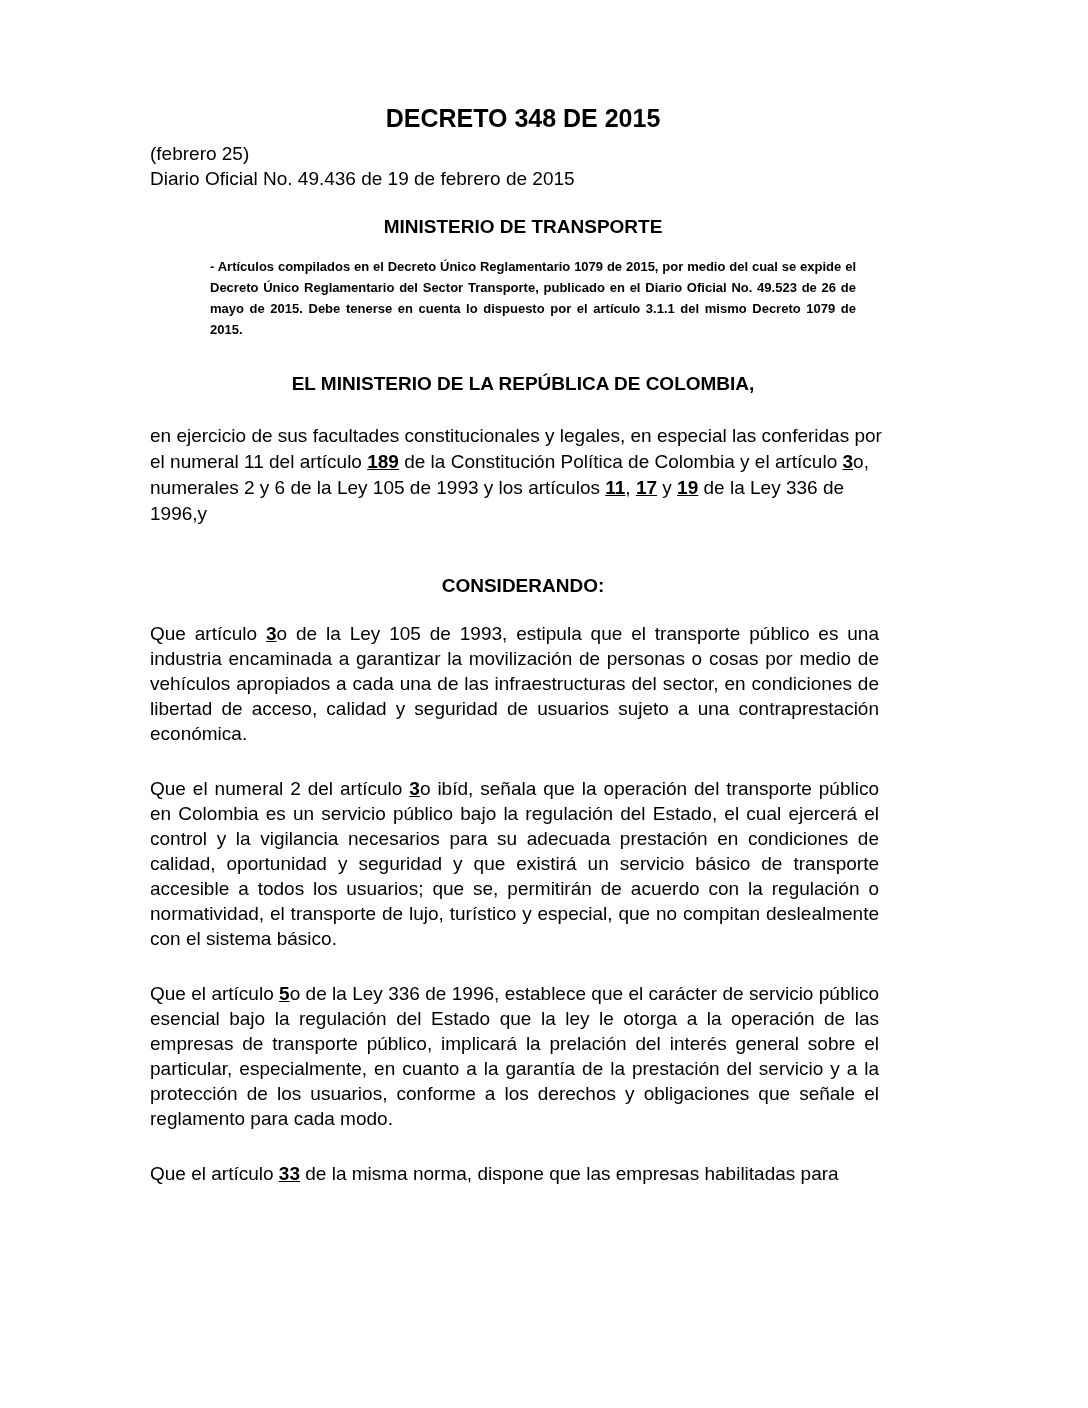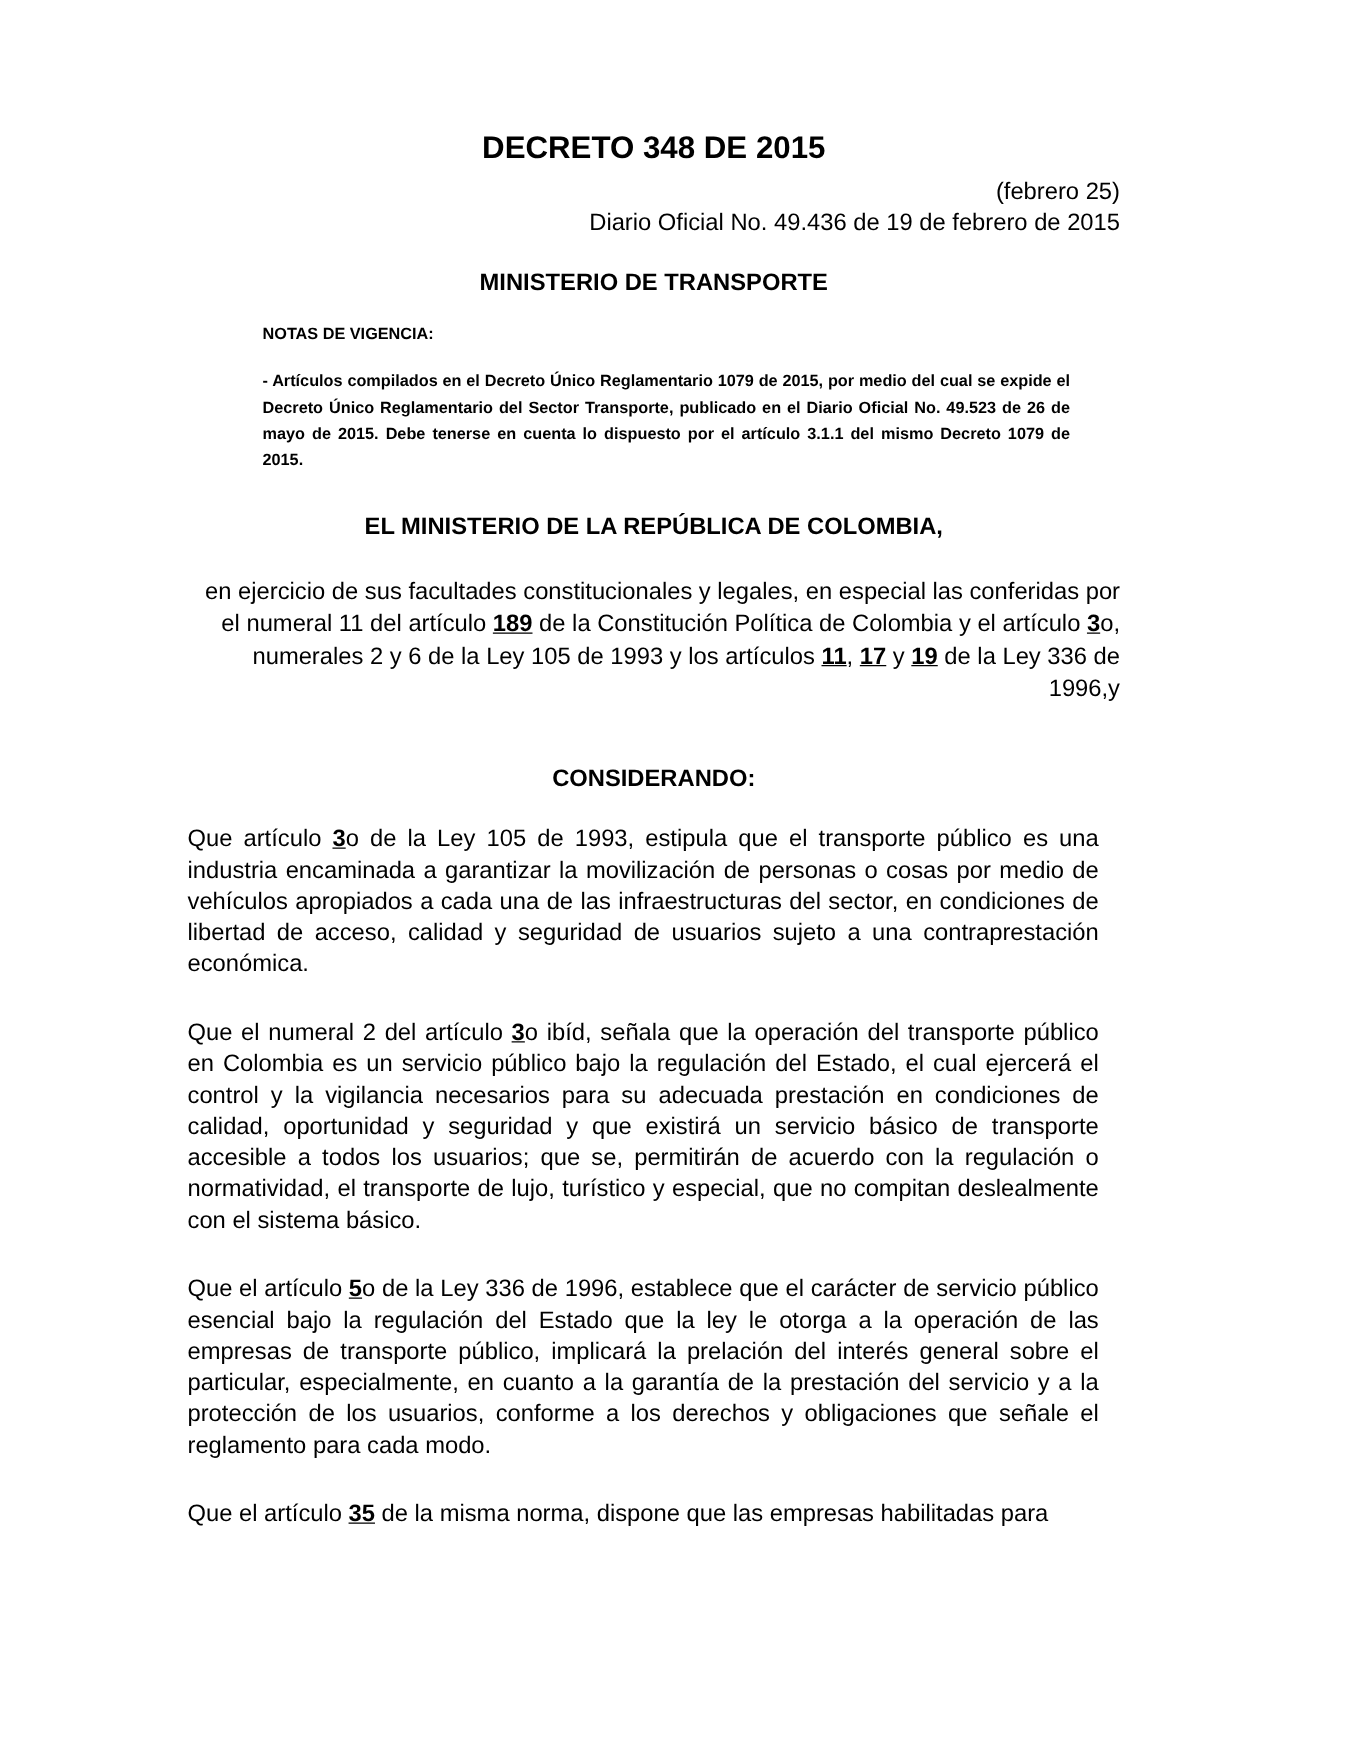--- a/index.html
+++ b/index.html
@@ -21,21 +21,21 @@
     overflow: hidden;
   }
   .title {
     font-size: 25px;
     line-height: 30px;
     font-weight: bold;
     text-align: center;
     margin: 0 0 8px 0;
   }
   .center {
-    text-align: right;
+    text-align: left;
     margin: 0;
   }
   .heading {
     font-weight: bold;
     text-align: center;
     margin: 0;
   }
   .ministry { margin-top: 23px; }
   .subject { margin-top: 21px; }
   .summary-tag {
@@ -84,31 +84,30 @@
 
   <div class="center">(febrero 25)</div>
 
   <div class="center">Diario Oficial No. 49.436 de 19 de febrero de 2015</div>
 
   <div class="heading ministry">MINISTERIO DE TRANSPORTE</div>
 
 
 
   <div class="notes">
-    <div class="notes-heading">NOTAS DE VIGENCIA:</div>
     <div class="notes-body">- Artículos compilados en el Decreto Único Reglamentario 1079 de 2015, por medio del cual se expide el Decreto Único Reglamentario del Sector Transporte, publicado en el Diario Oficial No. 49.523 de 26 de mayo de 2015. Debe tenerse en cuenta lo dispuesto por el artículo 3.1.1 del mismo Decreto 1079 de 2015.</div>
   </div>
 
   <div class="heading president">EL MINISTERIO DE LA REPÚBLICA DE COLOMBIA,</div>
 
   <div class="center preamble"><span>en ejercicio de sus facultades constitucionales y legales, en especial las conferidas por el numeral 11 del artículo </span><span class="ref">189</span><span> de la Constitución Política de Colombia y el artículo </span><span class="ref">3</span><span>o, numerales 2 y 6 de la Ley 105 de 1993 y los artículos </span><span class="ref">11</span><span>, </span><span class="ref">17</span><span> y </span><span class="ref">19</span><span> de la Ley 336 de 1996,y</span></div>
 
   <div class="heading considerando">CONSIDERANDO:</div>
 
   <div class="body-par first"><span>Que artículo </span><span class="ref">3</span><span>o de la Ley 105 de 1993, estipula que el transporte público es una industria encaminada a garantizar la movilización de personas o cosas por medio de vehículos apropiados a cada una de las infraestructuras del sector, en condiciones de libertad de acceso, calidad y seguridad de usuarios sujeto a una contraprestación económica.</span></div>
 
   <div class="body-par"><span>Que el numeral 2 del artículo </span><span class="ref">3</span><span>o ibíd, señala que la operación del transporte público en Colombia es un servicio público bajo la regulación del Estado, el cual ejercerá el control y la vigilancia necesarios para su adecuada prestación en condiciones de calidad, oportunidad y seguridad y que existirá un servicio básico de transporte accesible a todos los usuarios; que se, permitirán de acuerdo con la regulación o normatividad, el transporte de lujo, turístico y especial, que no compitan deslealmente con el sistema básico.</span></div>
 
   <div class="body-par"><span>Que el artículo </span><span class="ref">5</span><span>o de la Ley 336 de 1996, establece que el carácter de servicio público esencial bajo la regulación del Estado que la ley le otorga a la operación de las empresas de transporte público, implicará la prelación del interés general sobre el particular, especialmente, en cuanto a la garantía de la prestación del servicio y a la protección de los usuarios, conforme a los derechos y obligaciones que señale el reglamento para cada modo.</span></div>
 
-  <div class="body-par"><span>Que el artículo </span><span class="ref">35</span><span> de la misma norma, dispone que las empresas habilitadas para</span></div>
+  <div class="body-par"><span>Que el artículo </span><span class="ref">33</span><span> de la misma norma, dispone que las empresas habilitadas para</span></div>
 
 </div>
 
 </body></html>

